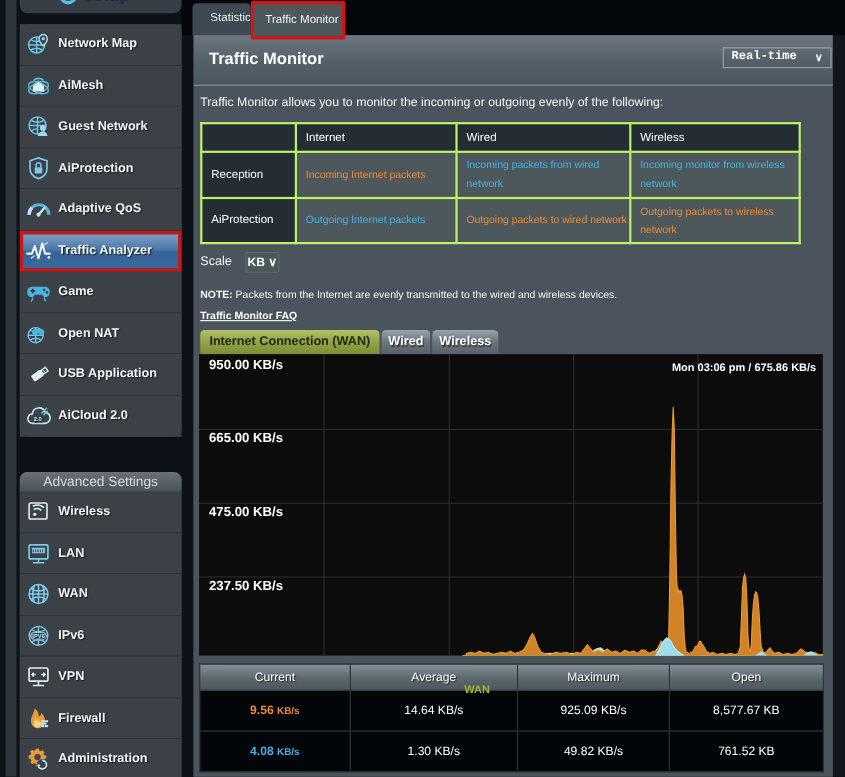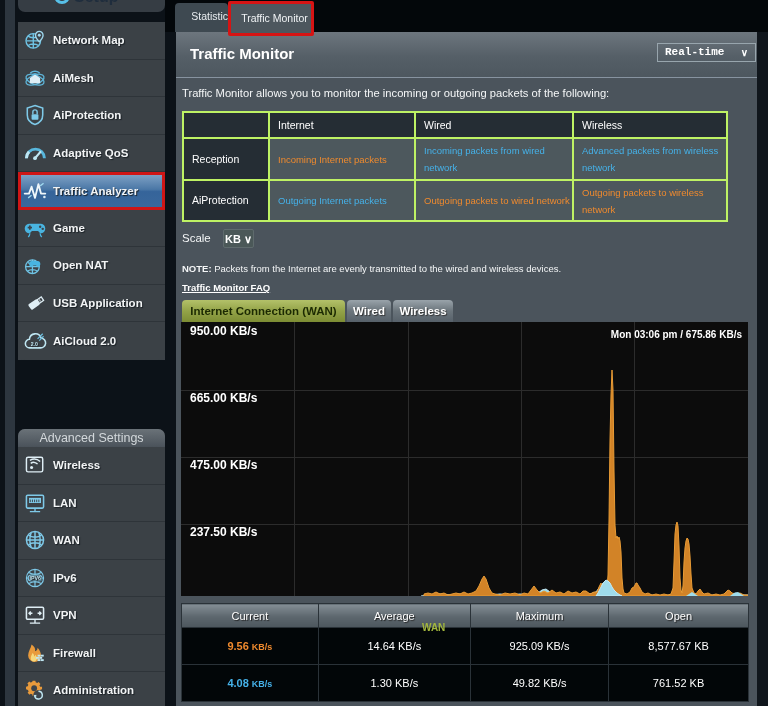--- a/index.html
+++ b/index.html
@@ -90,20 +90,28 @@
           <path d="M19 4a4.4 4.4 0 0 0-4.4 4.4c0 3.2 4.4 7.6 4.4 7.6s4.4-4.4 4.4-7.6A4.4 4.4 0 0 0 19 4z" fill="#3d444b" stroke="#9fd8ee" stroke-width="1.6"></path>
           <circle cx="19" cy="8.4" r="1.7" fill="#9fd8ee"></circle>
         </svg>Network Map</div>
     <div class="mi"><svg class="ic" viewBox="0 0 28 28">
           <ellipse cx="14" cy="16" rx="11" ry="5.5" fill="none" stroke="#5fb6da" stroke-width="1.5" transform="rotate(-20 14 16)"></ellipse>
           <ellipse cx="14" cy="16" rx="11" ry="5.5" fill="none" stroke="#5fb6da" stroke-width="1.5" transform="rotate(20 14 16)"></ellipse>
           <path d="M8 14l6-4 6 4v6H8z" fill="#dfeef5"></path>
           <path d="M9 8c2.5-2.5 7.5-2.5 10 0M11 10.5c1.7-1.7 4.3-1.7 6 0" stroke="#5fb6da" stroke-width="1.6" fill="none" stroke-linecap="round"></path>
         </svg>AiMesh</div>
     <div class="mi"><svg class="ic" viewBox="0 0 28 28">
+          <g fill="none" stroke="#6fc3e4" stroke-width="1.6">
+            <circle cx="13" cy="13" r="9"></circle>
+            <path d="M4 13h18M13 4v18M6.5 7.5c3.5 2.6 9.5 2.6 13 0M6.5 18.5c2-1.5 4-2.1 6-2.2"></path>
+          </g>
+          <circle cx="18.5" cy="15.5" r="3" fill="#9fd8ee"></circle>
+          <path d="M13.5 24c0-3 2.3-4.8 5-4.8s5 1.8 5 4.8z" fill="#9fd8ee"></path>
+        </svg>Guest Network</div>
+    <div class="mi"><svg class="ic" viewBox="0 0 28 28">
           <path d="M14 3l9 3v8c0 6-4 9.5-9 11-5-1.5-9-5-9-11V6z" fill="none" stroke="#7ec9e8" stroke-width="1.8"></path>
           <rect x="10" y="13" width="8" height="6.5" rx="1" fill="#7ec9e8"></rect>
           <path d="M11.5 13v-2.5a2.5 2.5 0 0 1 5 0V13" fill="none" stroke="#7ec9e8" stroke-width="1.6"></path>
         </svg>AiProtection</div>
     <div class="mi"><svg class="ic" viewBox="0 0 28 28">
           <path d="M4 20a10.5 10.5 0 0 1 21 0" fill="none" stroke="#58b7dd" stroke-width="3.4"></path>
           <path d="M4 20a10.5 10.5 0 0 1 3-7.4" fill="none" stroke="#bfe6f2" stroke-width="3.4"></path>
           <path d="M14.5 19.5L21 12" stroke="#bfe6f2" stroke-width="2.4"></path>
           <circle cx="14" cy="20" r="2.2" fill="#bfe6f2"></circle>
         </svg>Adaptive QoS</div>
@@ -196,35 +204,35 @@
 </div>
 
 <div id="panel">
   <div class="toptab" style="left:-1px;width:53px;">Statistic</div>
   <div id="titlebar">
     <h1>Traffic Monitor</h1>
     <div id="rtdrop">Real-time<span class="car">∨</span></div>
   </div>
   <div class="toptab" id="tabTM">Traffic Monitor</div>
   <div style="position:absolute;left:0;top:47px;width:581px;height:627px;background:#4b545c;"></div>
-  <div class="desc">Traffic Monitor allows you to monitor the incoming or outgoing packets of the following:</div>
+  <div class="desc">Traffic Monitor allows you to monitor the incoming or outgoing evenly of the following:</div>
 
   <table id="t1">
     <tbody>
         <tr>
           <td class="hd" style="width:86px;"></td>
           <td class="hd" style="width:146px;">Internet</td>
           <td class="hd" style="width:158px;">Wired</td>
           <td class="hd" style="width:154px;">Wireless</td>
         </tr>
     <tr class="r1">
           <td class="rh">Reception</td>
           <td class="dc or">Incoming Internet packets</td>
           <td class="dc bl">Incoming packets from wired network</td>
-          <td class="dc bl">Advanced packets from wireless network</td>
+          <td class="dc bl">Incoming monitor from wireless network</td>
         </tr>
     <tr class="r2">
           <td class="rh">AiProtection</td>
           <td class="dc bl">Outgoing Internet packets</td>
           <td class="dc or">Outgoing packets to wired network</td>
           <td class="dc or">Outgoing packets to wireless network</td>
         </tr>
   </tbody>
     </table>
 

